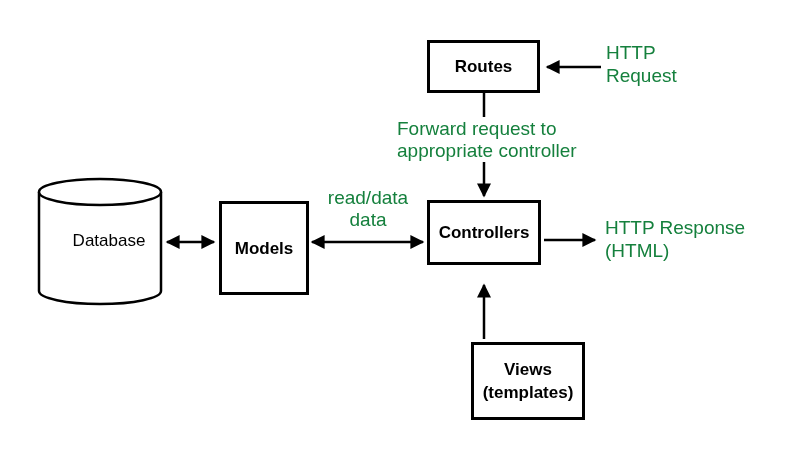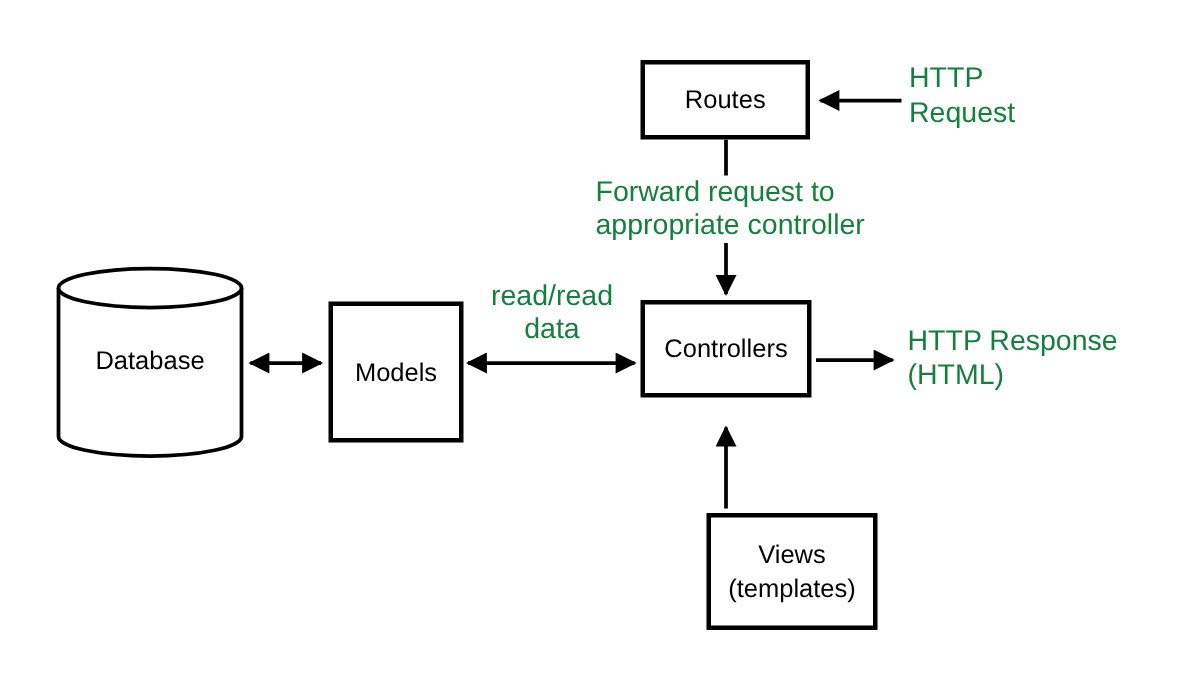--- a/index.html
+++ b/index.html
@@ -27,39 +27,40 @@
     border: 3px solid #000000;
     background: #ffffff;
     display: flex;
     align-items: center;
     justify-content: center;
     text-align: center;
     color: #000000;
     font-size: 17px;
     line-height: 23px;
     white-space: pre-line;
+    font-weight: bold;
   }
   .node-routes      { left: 427px; top: 40px;  width: 113px; height: 53px; }
   .node-models      { left: 219px; top: 201px; width: 90px;  height: 94px; }
   .node-controllers { left: 427px; top: 200px; width: 114px; height: 65px; }
   .node-views       { left: 427px; top: 342px; width: 114px; height: 78px; margin-left: 44px; }
   .annot {
     position: absolute;
     color: #15803d;
     font-size: 19px;
     line-height: 23px;
     white-space: pre-line;
   }
   .annot-http-request  { left: 606px; top: 41px; }
   .annot-forward       { left: 397px; top: 118px; line-height: 22px; }
   .annot-read-write    { left: 320px; top: 187px; width: 96px; text-align: center; line-height: 22px; }
   .annot-http-response { left: 605px; top: 216px; }
   .db-label {
     position: absolute;
-    left: 39px; top: 231px; width: 122px;
+    left: 39px; top: 231px; width: 140px;
     text-align: center;
     color: #000000;
     font-size: 17px;
   }
 </style>
 </head>
 <body>
 
 <div id="stage">
 
@@ -100,19 +101,19 @@
 (templates)</div>
 
   <div class="db-label">Database</div>
 
   <div class="annot annot-http-request">HTTP
 Request</div>
 
   <div class="annot annot-forward">Forward request to
 appropriate controller</div>
 
-  <div class="annot annot-read-write">read/read
+  <div class="annot annot-read-write">read/data
 data</div>
 
   <div class="annot annot-http-response">HTTP Response
 (HTML)</div>
 
 </div>
 
 </body></html>

